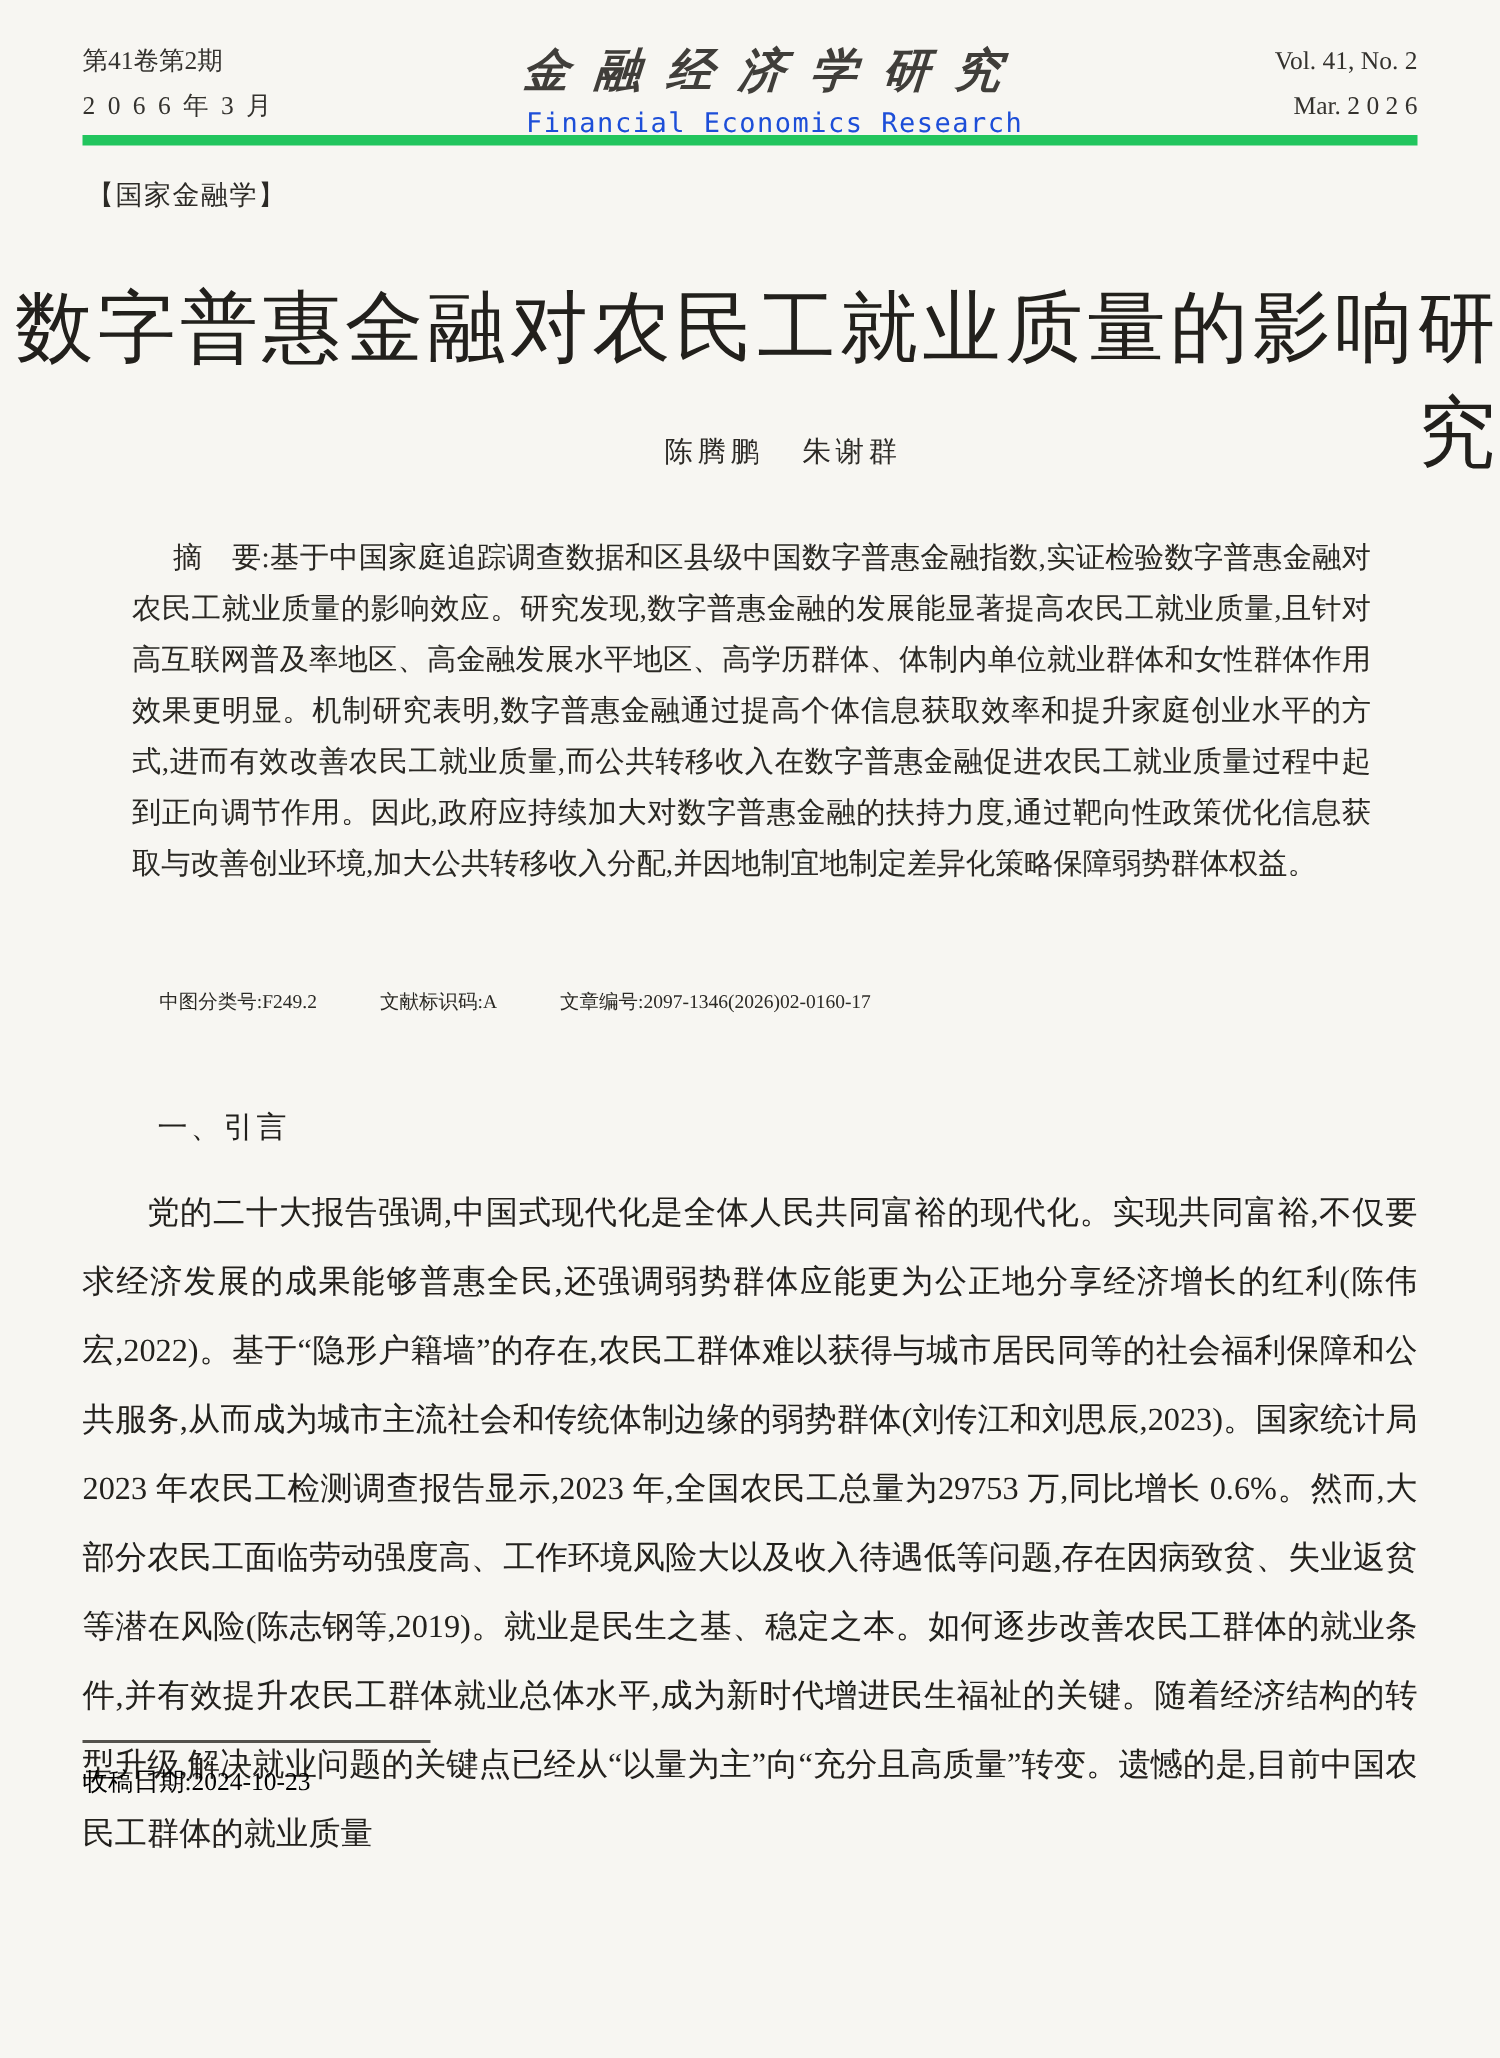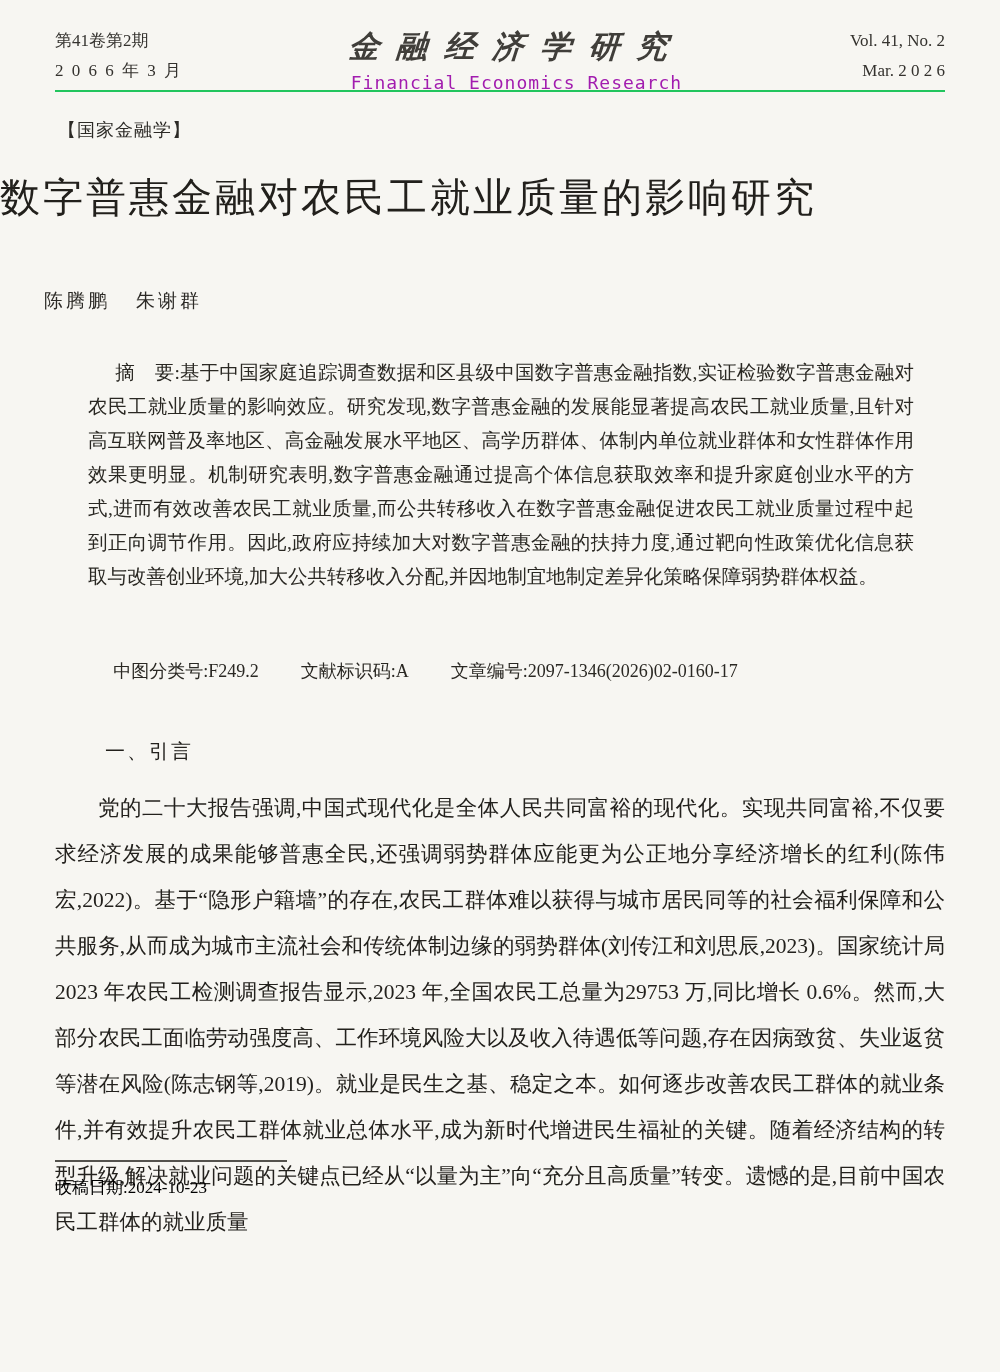--- a/index.html
+++ b/index.html
@@ -9,69 +9,69 @@
     margin:0 auto;
     background:#f7f6f2;
     color:#26241f;
     font-family:"Liberation Serif", serif;
     overflow:hidden;
   }
 
   
   .jheader {
     position:absolute; top:26px; left:55px; right:55px; height:64px;
-    border-bottom:2px solid #22c55e;
+    border-bottom:7px solid #22c55e;
     display:flex; justify-content:space-between;
   }
   .h-left { font-size:17px; line-height:30px; color:#34322e; white-space:nowrap; }
   .h-left .l2 { letter-spacing:2px; }
   .h-center { text-align:center; flex:1; }
   .callig {
     font-family:"DejaVu Serif", serif;
     font-style:italic; font-weight:bold;
     font-size:31px; letter-spacing:17px;
     color:#403e3a; margin-top:0px; white-space:nowrap;
     transform:skewX(-4deg);
   }
   .en-sub {
     font-family:"DejaVu Sans Mono", monospace;
     font-size:18px; letter-spacing:1px;
-    color:#a21caf; margin-top:4px; white-space:nowrap;
+    color:#1d4ed8; margin-top:4px; white-space:nowrap;
   }
   .h-right { font-size:17px; line-height:30px; text-align:right; color:#34322e; white-space:nowrap; }
 
   
   .category {
     position:absolute; top:118px; left:58px;
     font-size:18px; letter-spacing:1px; color:#2c2a26;
   }
   .title {
-    position:absolute; top:170px; left:0; right:0; margin:0;
-    text-align:left; font-size:40px; font-weight:500;
+    position:absolute; top:184px; left:0; right:0; margin:0;
+    text-align:right; font-size:52px; font-weight:500;
     letter-spacing:3px; color:#22201c;
   }
   .authors {
     position:absolute; top:288px; left:0; right:0;
-    text-align:left; font-size:19px; letter-spacing:3px; color:#2c2a26;padding-left:44px;
+    text-align:center; font-size:19px; letter-spacing:3px; color:#2c2a26;padding-left:44px;
   }
   .authors .author + .author { margin-left:26px; }
 
   
   .abstract {
     position:absolute; top:356px; left:88px; width:826px;
     font-size:19.5px; line-height:34px;
     text-align:justify; text-indent:1.4em; color:#2a2823;
   }
   .kw-line {
     position:absolute; top:626px; left:88px; width:826px;
     font-size:19.5px; text-indent:1.4em; color:#2a2823;
   }
   .clc-line {
     position:absolute; top:659px; left:88px; width:826px;
-    font-size:18px; text-indent:1.4em; color:#2a2823; white-space:nowrap;
+    font-size:13px; text-indent:1.4em; color:#2a2823; white-space:nowrap;
   }
   .clc-line .pair { margin-right:42px; }
 
   
   .section-heading {
     position:absolute; top:738px; left:105px; margin:0;
     font-size:20px; font-weight:500; letter-spacing:2px; color:#22201c;
   }
   .body-para {
     position:absolute; top:785px; left:55px; width:890px; margin:0;

